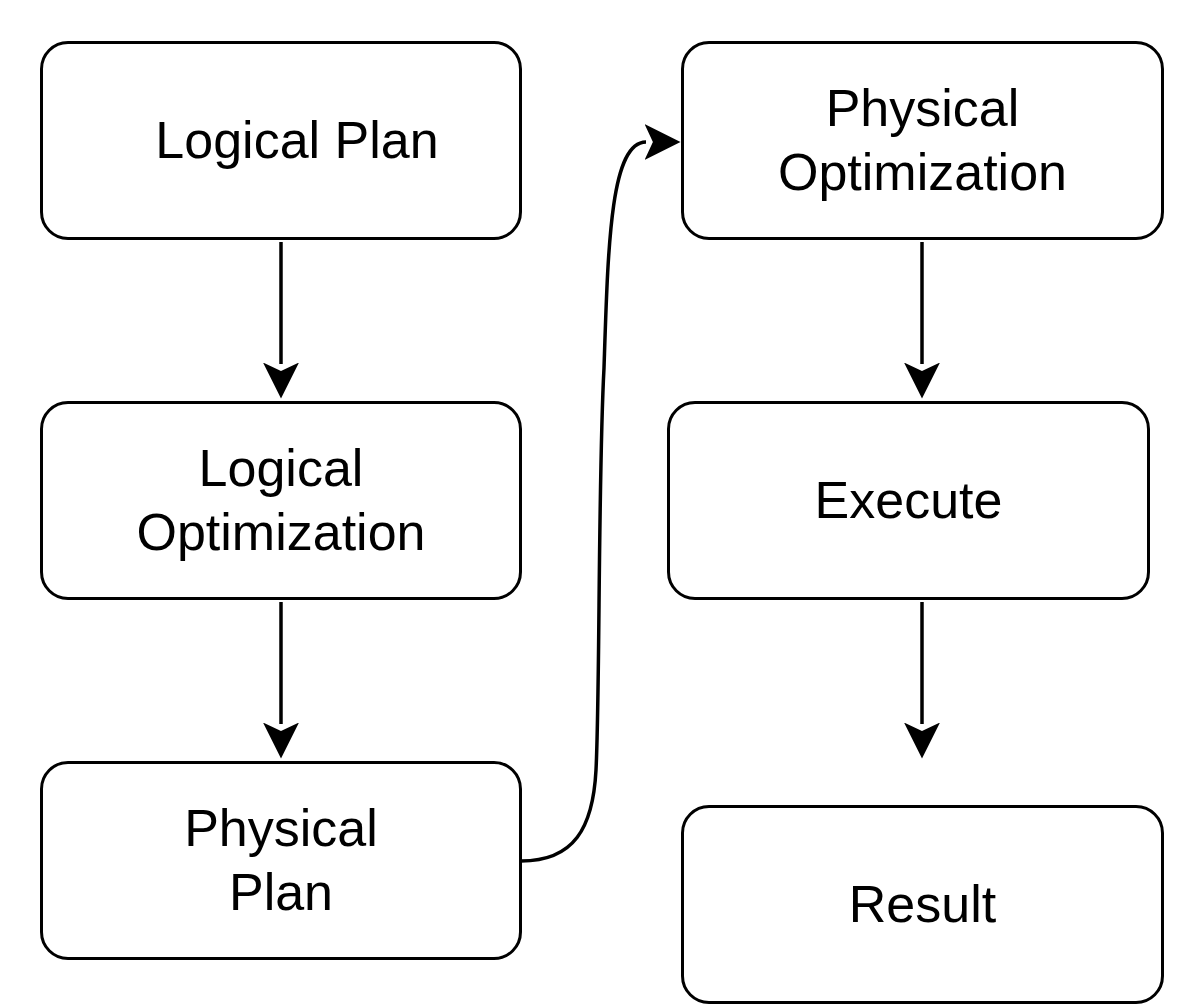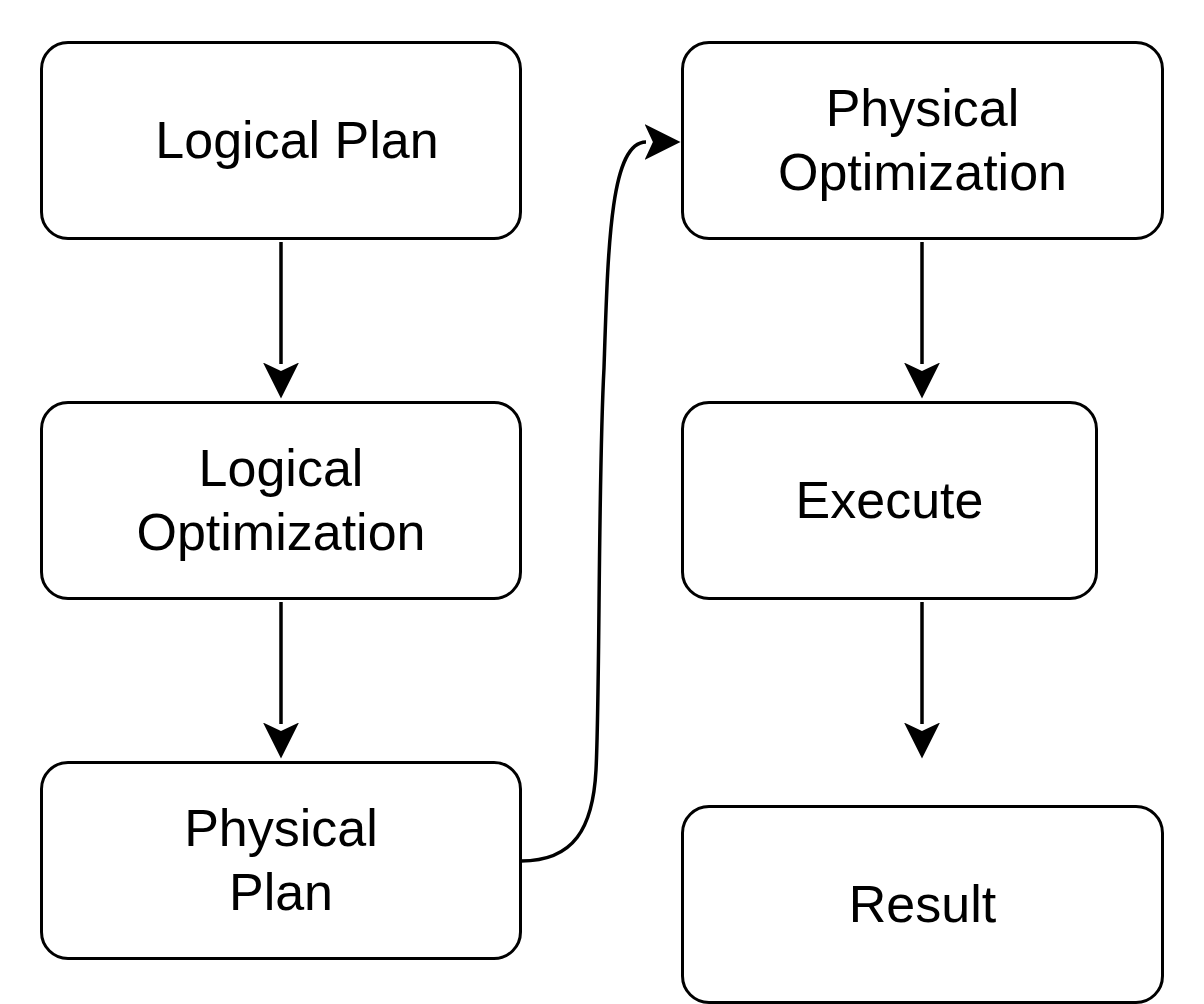--- a/index.html
+++ b/index.html
@@ -47,21 +47,21 @@
     color: #000000;
     white-space: pre-line;
     letter-spacing: 0px;
   }
   
   .node-logical-plan          { left: 40px;  top: 41px; padding-left: 32px;  }
   .node-logical-optimization  { left: 40px;  top: 401px; }
   .node-physical-plan         { left: 40px;  top: 761px; }
   
   .node-physical-optimization { left: 681px; top: 41px;  width: 483px; }
-  .node-execute               { left: 681px; top: 401px; width: 417px; }
+  .node-execute               { left: 667px; top: 401px; width: 483px; }
   .node-result                { left: 681px; top: 761px; width: 483px; margin-top: 44px; }
 </style>
 </head>
 <body>
 
 <div class="canvas">
 
   <svg class="edges-layer" viewBox="0 0 1204 1004" xmlns="http://www.w3.org/2000/svg">
     <defs>
       <marker id="arrowhead" viewBox="0 0 12 12" refX="0.5" refY="6" markerWidth="36" markerHeight="36" markerUnits="userSpaceOnUse" orient="auto">

